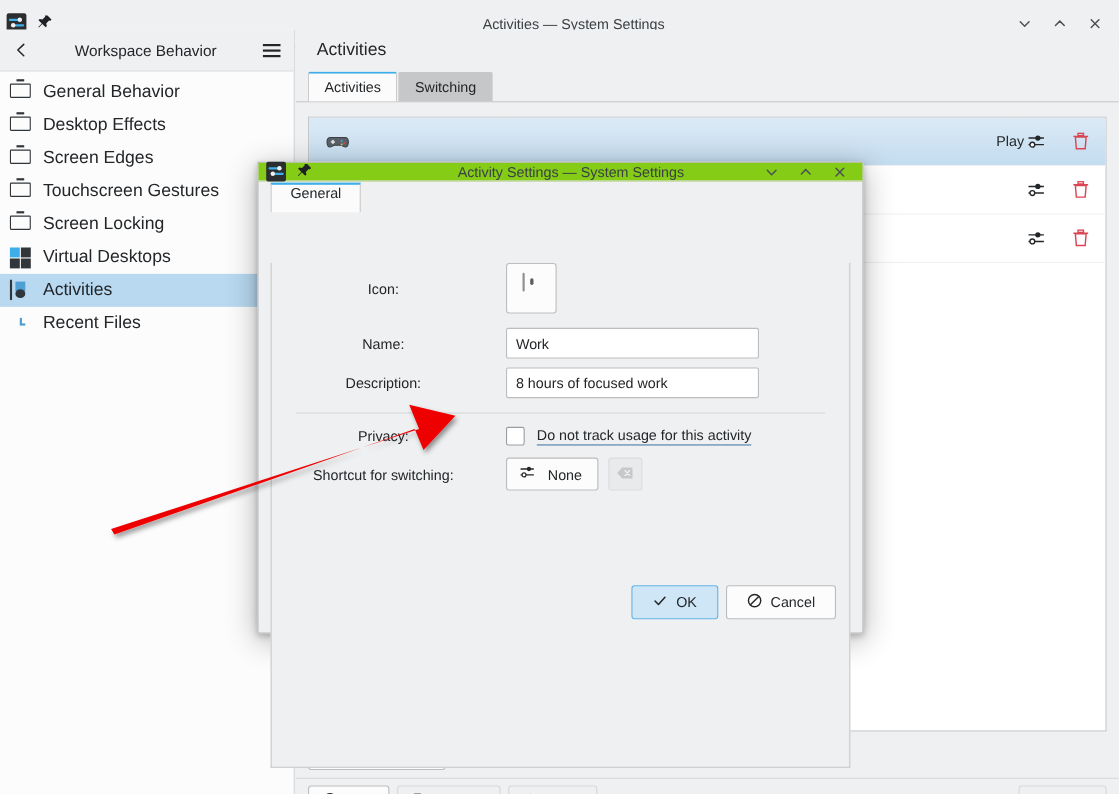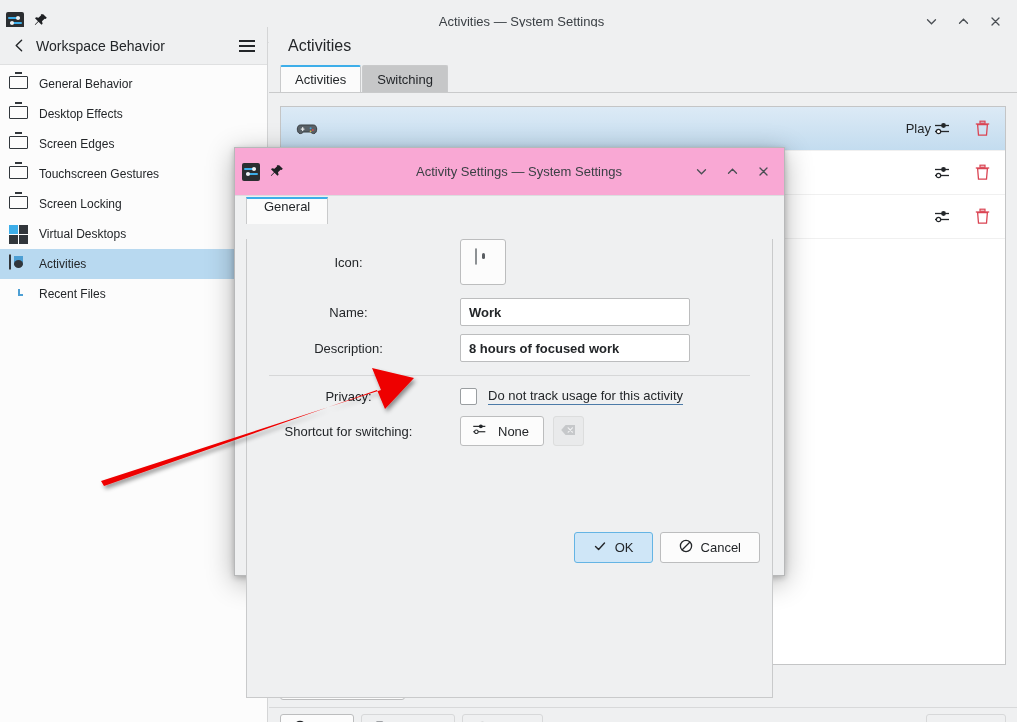--- a/index.html
+++ b/index.html
@@ -41,28 +41,28 @@
   
   .sidebar {
     position: absolute; left: 0; top: 27px; width: 268px; height: 695px;
     background: #fcfcfc; border-right: 1px solid #d4d5d6;
   }
   .sidebar-header {
     height: 38px; display: flex; align-items: center; padding: 0 8px 0 8px;
     background: #eff0f1; border-bottom: 1px solid #dfe0e1;
   }
   .back-arrow { width: 22px; height: 22px; display: flex; align-items: center; justify-content: center; cursor: default; }
-  .sidebar-title { flex: 1; font-size: 14px; padding-left: 6px; color: #232629; }
+  .sidebar-title { flex: 1; font-size: 14px; padding-left: 6px; color: #232629; margin-left: 32px; }
   .hamburger { width: 24px; height: 22px; display: flex; flex-direction: column; justify-content: center; gap: 3px; align-items: center; cursor: default; }
   .hamburger span { display: block; width: 16px; height: 2px; background: #232629; }
 
   .side-list { padding-top: 4px; }
   .side-item {
     display: flex; align-items: center; gap: 11px; height: 30px;
-    padding-left: 9px; cursor: default; font-size: 12px;
+    padding-left: 9px; cursor: default; font-size: 16px;
   }
   .side-item.selected { background: #b8d9f0; }
   .side-icon { width: 19px; height: 19px; flex: 0 0 19px; position: relative; }
 
   
   .mon { width: 19px; height: 19px; position: relative; }
   .mon .screen {
     position: absolute; left: 0; top: 1px; width: 19px; height: 13px;
     border: 1px solid #31363b; border-radius: 1px; overflow: hidden;
   }
@@ -139,22 +139,22 @@
   .bottom-left { display: flex; gap: 7px; }
   .bottom-right { margin-left: auto; }
 
   
   .dialog {
     position: absolute; left: 234px; top: 147px; width: 551px; height: 429px;
     background: #eff0f1; border: 1px solid #b7b8b9;
     box-shadow: 0 6px 26px rgba(0,0,0,0.30), 0 2px 6px rgba(0,0,0,0.22);
   }
   .dlg-titlebar {
-    height: 48px; display: flex; align-items: center;
-    background: #f9a8d4; border-bottom: 1px solid #dcdddf;
+    height: 17px; display: flex; align-items: center;
+    background: #84cc16; border-bottom: 1px solid #dcdddf;
   }
   .dlg-tb-left { display: flex; align-items: center; gap: 10px; padding-left: 7px; width: 110px; }
   .dlg-tb-title { flex: 1; text-align: center; font-size: 13px; color: #3b4045; }
   .dlg-tb-right { display: flex; align-items: center; gap: 15px; padding-right: 13px; }
 
   .dlg-tabbar { display: flex; align-items: flex-end; height: 28px; padding-left: 11px; }
   .dlg-tab {
     height: 27px; padding: 0 17px; display: flex; align-items: flex-start; font-size: 13px;
     background: #fbfbfb; border: 1px solid #c9cacb; border-bottom: none;
     border-top: 2px solid #3daee9; cursor: default;
@@ -181,21 +181,21 @@
     border: 1px solid #8d9194; box-sizing: border-box;
   }
   .mouse-wheel {
     position: absolute; left: 7px; top: 4px; width: 3px; height: 6px;
     background: #5a5e62; border-radius: 2px;
   }
 
   .text-input {
     width: 230px; height: 28px; background: #ffffff; border: 1px solid #bcbdbe;
     border-radius: 2px; padding: 0 8px; font-family: "Liberation Sans", sans-serif;
-    font-size: 13px; color: #232629; outline: none; font-weight: bold;
+    font-size: 13px; color: #232629; outline: none;
   }
 
   .divider { height: 1px; background: #d6d7d8; margin: 13px 22px 0 22px; }
 
   .checkbox {
     width: 17px; height: 17px; background: #ffffff; border: 1px solid #9a9ea1;
     border-radius: 2px; cursor: default; flex: 0 0 17px;
   }
   .check-label {
     margin-left: 11px; font-size: 13px; border-bottom: 1px solid #4d7ba8;

